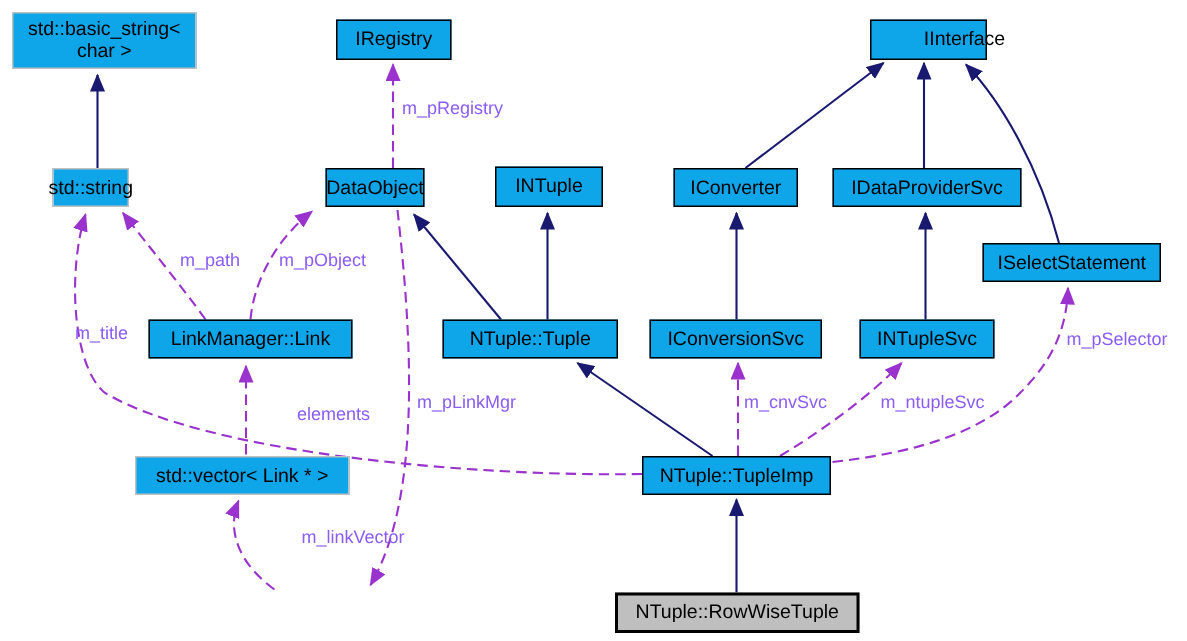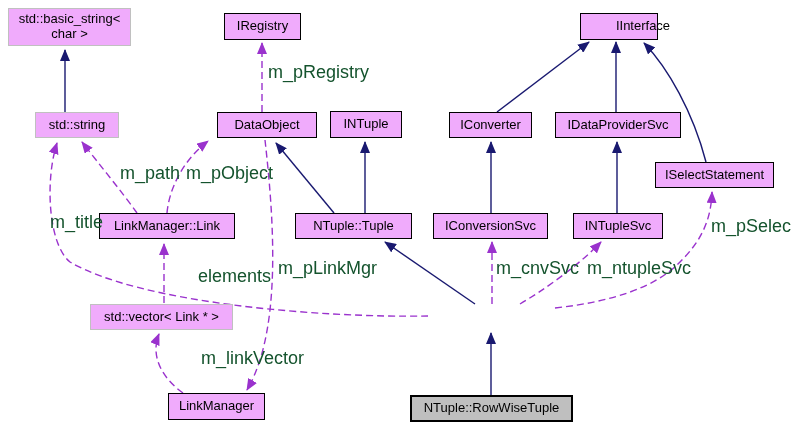--- a/index.html
+++ b/index.html
@@ -4,28 +4,28 @@
 <style>
   * { box-sizing: border-box; }
   html,body { margin:0; padding:0; background:#ffffff; }
   body { font-family:"Liberation Sans", sans-serif; }
   .stage {
     position:relative; width:791px; height:427px; background:#ffffff; overflow:hidden;
   }
   .stage svg { position:absolute; left:0; top:0; display:block; }
   .node {
     position:absolute; display:flex; align-items:center; justify-content:center;
-    border:1.5px solid #000000; background:#f0abfc; color:#000000;
+    border:1.5px solid #000000; background:#0ea5e9; color:#000000;
     font-size:13px; line-height:1.12; text-align:center; white-space:pre-line;
     cursor:pointer;
   }
   .node.ext { border:1px solid #c0c0c0; }
   .node.hi  { background:#bfbfbf; border-width:2px; }
   .elabel {
-    position:absolute; font-size:18px; color:#14532d; white-space:nowrap;
+    position:absolute; font-size:12px; color:#8b5cf6; white-space:nowrap;
     line-height:14px;
   }
 </style>
 </head>
 <body>
 
 <div class="stage">
 
   <svg width="791" height="427" viewBox="0 0 791 427">
     <defs>
@@ -61,32 +61,32 @@
       <path d="M492,304 L492,242" marker-end="url(#arr-purple)"></path>
       <path d="M520,304 C542,291 577,267 601,242" marker-end="url(#arr-purple)"></path>
       <path d="M555,308 C610,302 655,288 680,262 C700,242 711,222 712,192" marker-end="url(#arr-purple)"></path>
     </g>
   </svg>
 
   <div class="node ext" style="left:8px;   top:8px;   width:123px; height:38px;">std::basic_string&lt;
 char &gt;</div>
   <div class="node" style="left:224px; top:13px;  width:77px;  height:27px;">IRegistry</div>
   <div class="node" style="left:580px; top:13px;  width:78px;  height:27px;padding-left:48px;">IInterface</div>
-  <div class="node ext" style="left:35px;  top:112px; width:84px;  height:26px;">std::string</div>
-  <div class="node" style="left:217px; top:112px; width:100px;  height:26px;">DataObject</div>
+  <div class="node ext" style="left:35px;  top:112px; width:51px;  height:26px;">std::string</div>
+  <div class="node" style="left:217px; top:112px; width:66px;  height:26px;">DataObject</div>
   <div class="node" style="left:330px; top:111px; width:72px;  height:27px;">INTuple</div>
   <div class="node" style="left:449px; top:112px; width:83px;  height:26px;">IConverter</div>
   <div class="node" style="left:655px; top:162px; width:119px; height:26px;">ISelectStatement</div>
   <div class="node" style="left:555px; top:112px; width:126px; height:26px;">IDataProviderSvc</div>
   <div class="node" style="left:295px; top:213px; width:117px; height:26px;">NTuple::Tuple</div>
   <div class="node" style="left:99px;  top:213px; width:136px; height:26px;">LinkManager::Link</div>
   <div class="node" style="left:433px; top:213px; width:115px; height:26px;">IConversionSvc</div>
   <div class="node" style="left:573px; top:213px; width:90px;  height:26px;">INTupleSvc</div>
   <div class="node ext" style="left:90px;  top:304px; width:143px; height:26px;">std::vector&lt; Link * &gt;</div>
-  <div class="node" style="left:168px; top:393px; width:97px;  height:27px;">LinkManager</div>
+  <div class="node" style="left:428px; top:304px; width:126px; height:26px;">NTuple::TupleImp</div>
   <div class="node hi" style="left:410px; top:395px; width:163px; height:27px;">NTuple::RowWiseTuple</div>
 
   <div class="elabel" style="left:268px; top:65px;">m_pRegistry</div>
   <div class="elabel" style="left:120px; top:166px;">m_path</div>
   <div class="elabel" style="left:186px; top:166px;">m_pObject</div>
   <div class="elabel" style="left:169px; top:269px;margin-left:29px;">elements</div>
   <div class="elabel" style="left:278px; top:261px;">m_pLinkMgr</div>
   <div class="elabel" style="left:173px; top:351px;padding-left:28px;">m_linkVector</div>
   <div class="elabel" style="left:50px;  top:215px;">m_title</div>
   <div class="elabel" style="left:496px; top:261px;">m_cnvSvc</div>

